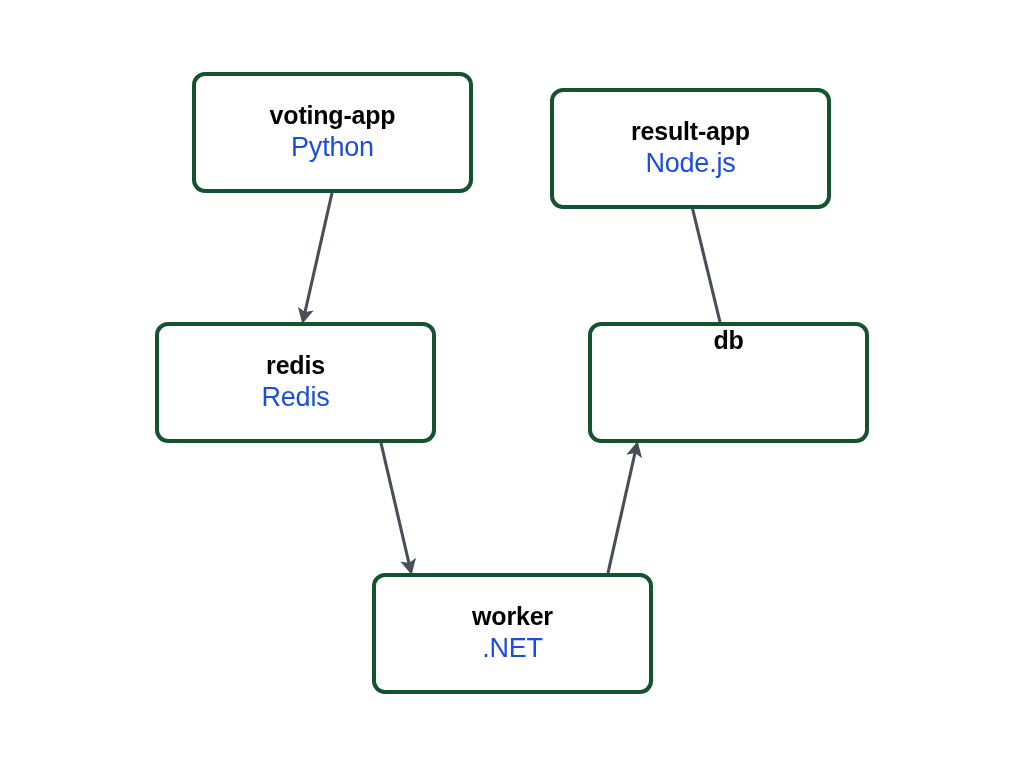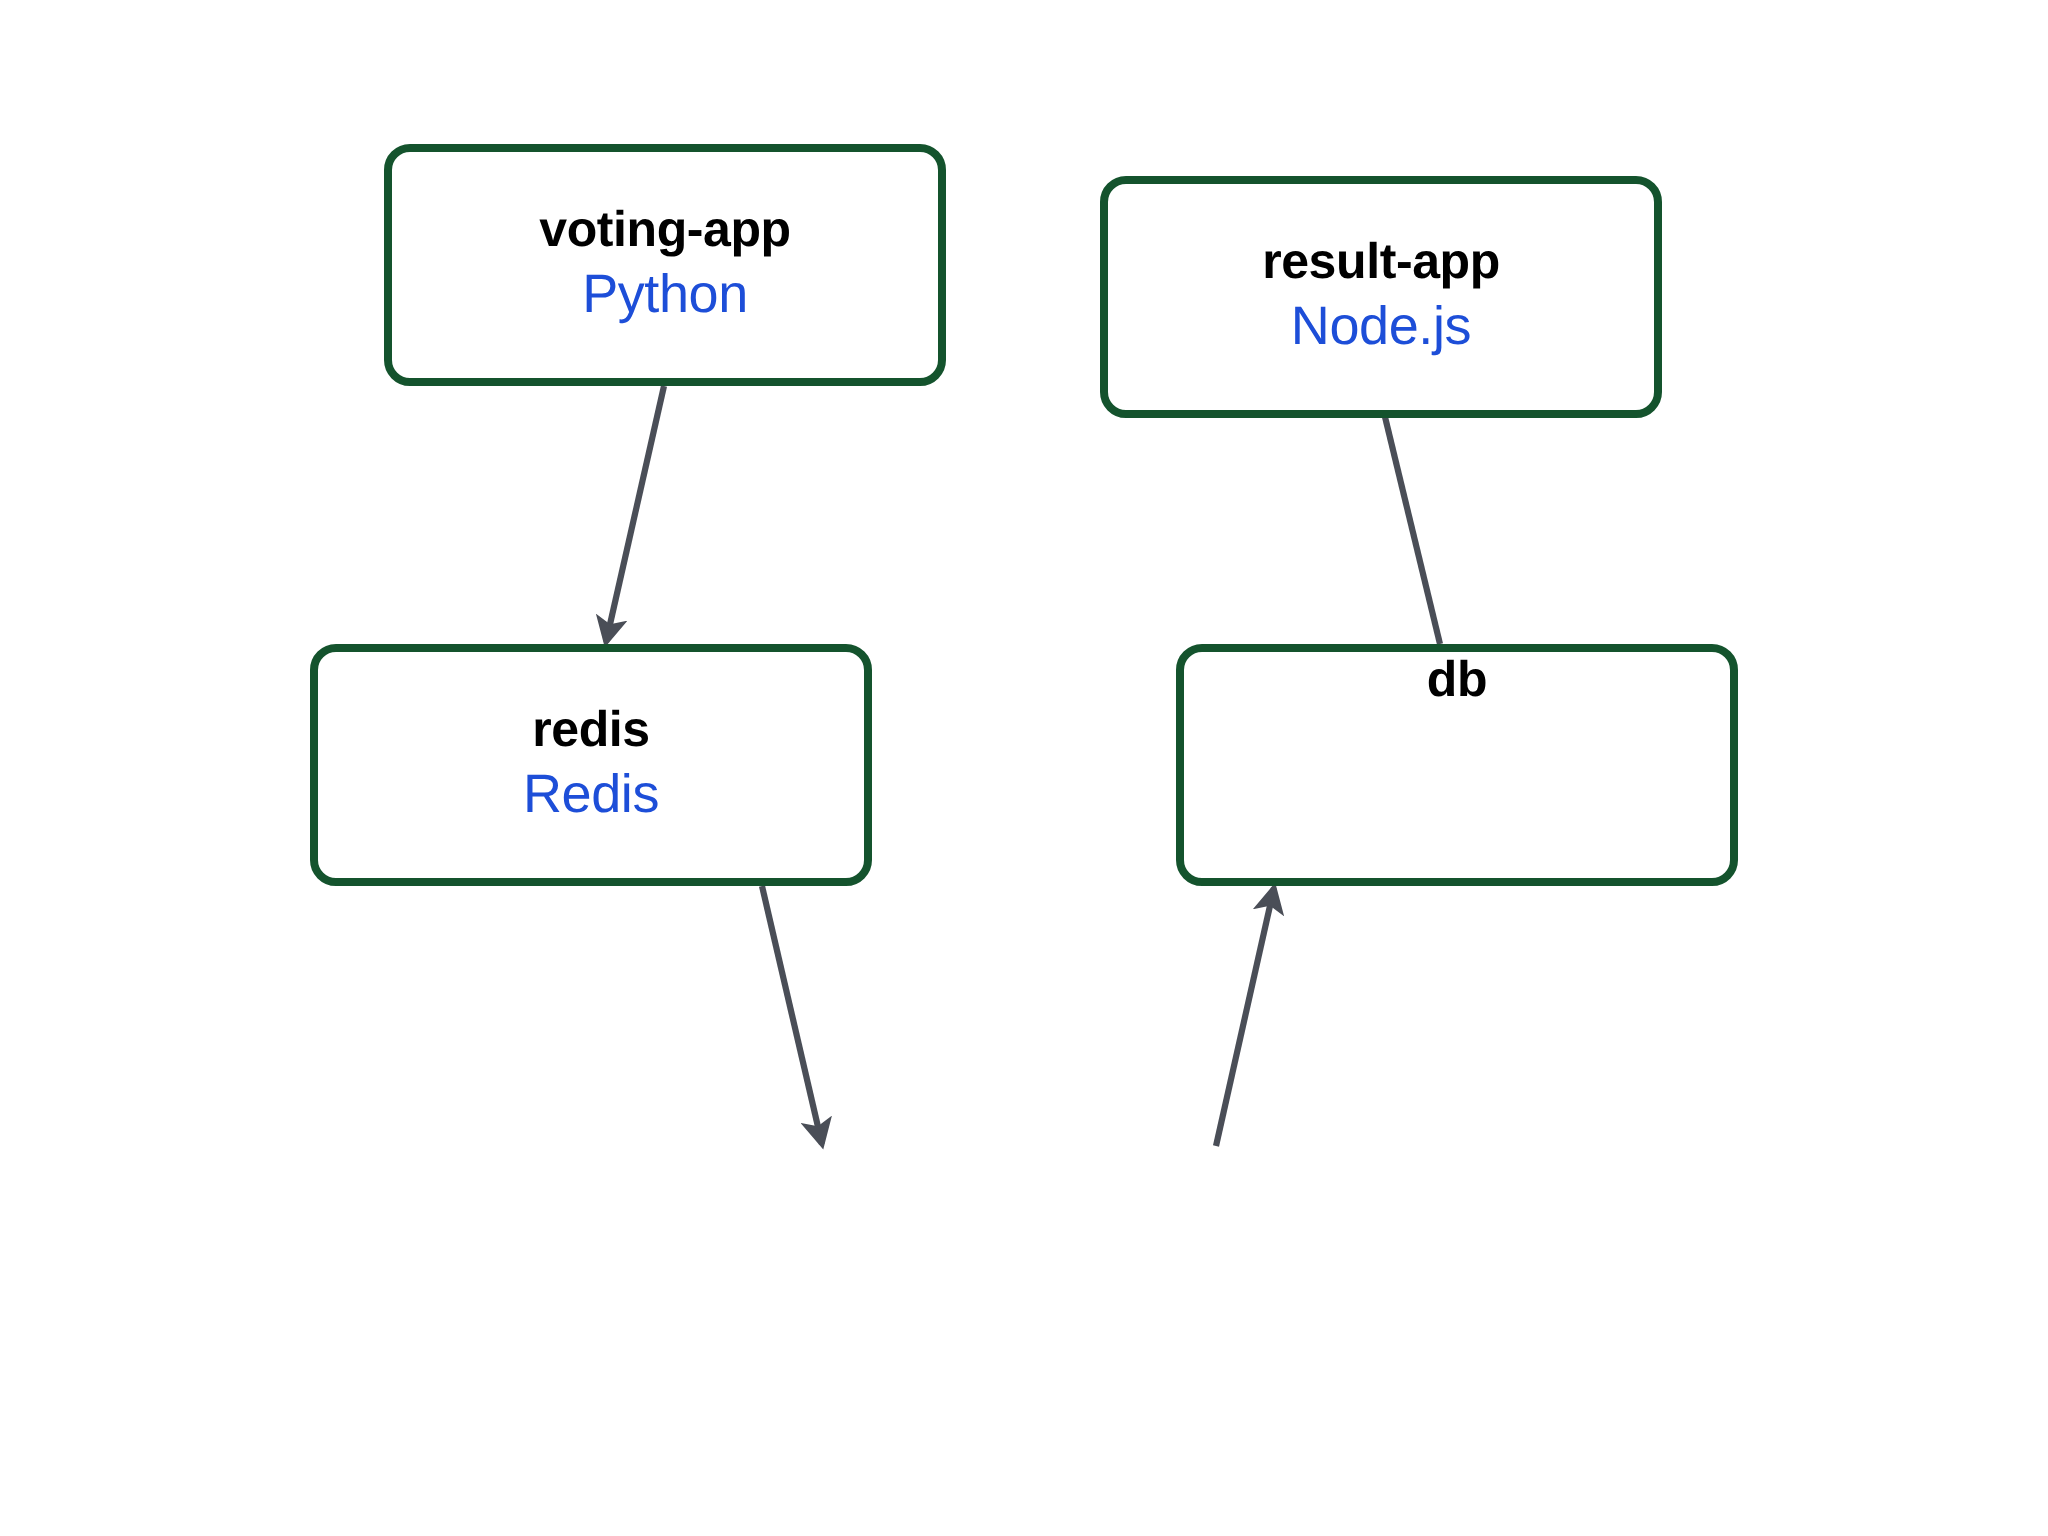--- a/index.html
+++ b/index.html
@@ -87,14 +87,18 @@
 
   <div class="node" style="left: 155px; top: 322px; width: 281px; height: 121px;">
     <div class="node-title">redis</div>
     <div class="node-subtitle">Redis</div>
   </div>
 
   <div class="node" style="left: 588px; top: 322px; width: 281px; height: 121px; justify-content: space-between;">
     <div class="node-title">db</div>
   </div>
 
+  <div class="node" style="left: 372px; top: 573px; width: 281px; height: 121px;">
+    <div class="node-title">worker</div>
+    <div class="node-subtitle">.NET</div>
+  </div>
 
 </div>
 
 </body></html>

